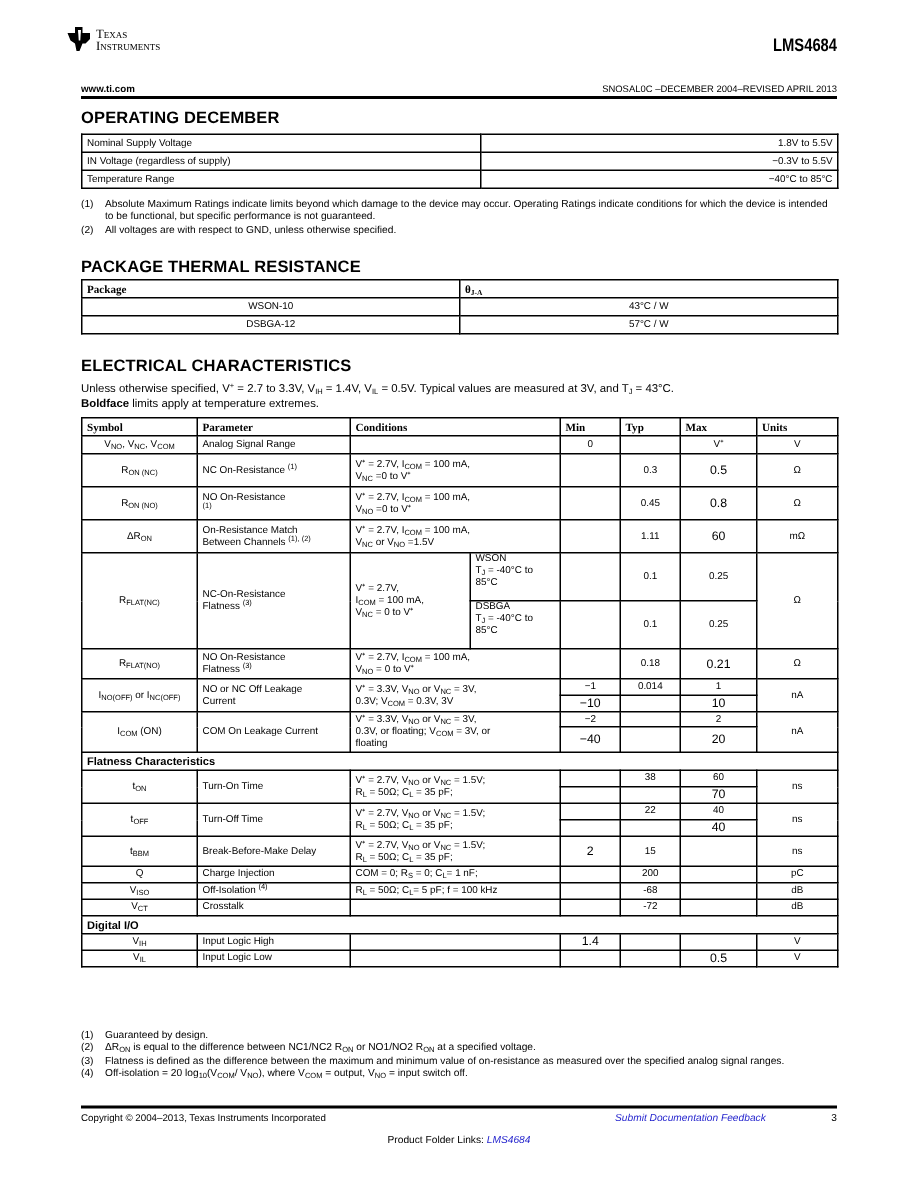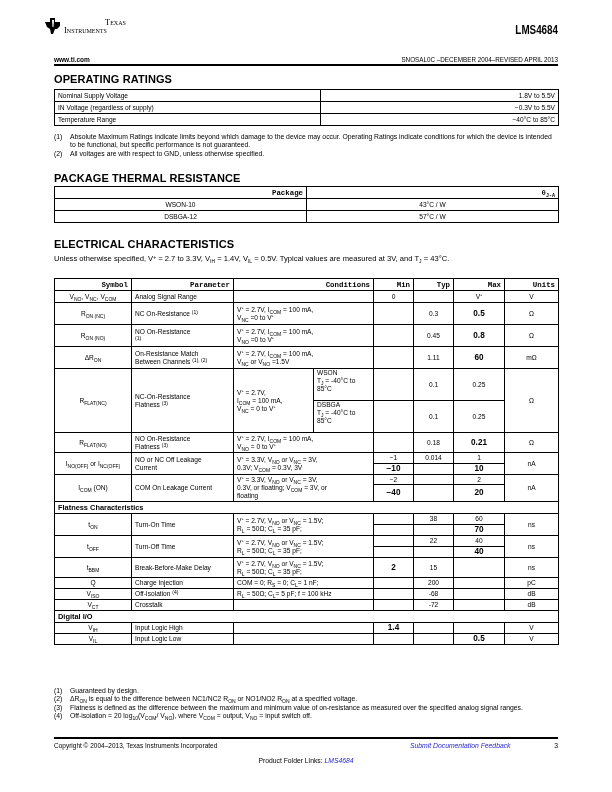--- a/index.html
+++ b/index.html
@@ -3,49 +3,49 @@
 <meta charset="utf-8">
 <style>
   html, body { margin:0; padding:0; background:#fff; }
   body { width:612px; height:792px; position:relative; overflow:hidden;
          font-family:"Liberation Sans", sans-serif; color:#000; }
   .abs { position:absolute; }
   .hdr-line { position:absolute; left:54px; width:504px; height:1.5px; background:#000; }
   .section-title { position:absolute; left:54px; font-weight:bold; font-size:11px; letter-spacing:0.1px; }
   table { border-collapse:collapse; position:absolute; left:54px; width:504px; table-layout:fixed; }
   td, th { border:0.8px solid #000; font-size:6.6px; padding:0 3px; vertical-align:middle; line-height:8px; }
-  th { font-family:Liberation Mono, monospace; font-weight:bold; font-size:7.4px; text-align:right; }
+  th { font-family:Liberation Serif, serif; font-weight:bold; font-size:7.4px; text-align:left; }
   .c { text-align:center; }
   .r { text-align:right; }
-  .b { font-weight:bold; font-size:8.2px; }
+  .b { font-weight:normal; font-size:8.2px; }
   sub { font-size:5px; vertical-align:-1.5px; line-height:0; }
   sup { font-size:5px; vertical-align:2.5px; line-height:0; }
   .notes { position:absolute; left:54px; width:504px; font-size:6.8px; line-height:8.4px; }
   .notes .n { display:flex; }
   .notes .n span.k { width:16px; flex:none; }
   .sec-row td { font-weight:bold; font-size:7.4px; height:11px; }
   a.link { color:#1f1fcc; font-style:italic; text-decoration:none; }
 </style>
 </head>
 <body>
 
 <div class="abs" style="left:44px;top:17px;width:80px;height:20px;">
   <svg width="18" height="18" viewBox="0 0 18 18" style="position:absolute;left:0;top:0;">
     <path d="M1 5 L6 5 L6 1 L11 1 L11 5 L16 5 L16 9 L13 12 L11 12 L9 17 L7 17 L6 12 L3 10 Z" fill="#000"></path>
     <path d="M8 3 L10 3 L9.5 10 L8.5 10 Z" fill="#fff"></path>
   </svg>
-  <div style="position:absolute;left:20px;top:1px;font-family:'Liberation Serif',serif;font-size:8.5px;font-variant:small-caps;line-height:8px;margin-left:41px;">Texas</div>
+  <div style="position:absolute;left:20px;top:1px;font-family:'Liberation Serif',serif;font-size:8.5px;font-variant:small-caps;line-height:8px;">Texas</div>
   <div style="position:absolute;left:20px;top:9px;font-family:'Liberation Serif',serif;font-size:8.5px;font-variant:small-caps;line-height:8px;text-align:center;">Instruments</div>
 </div>
 <div class="abs" style="right:54px;top:23px;font-weight:bold;font-size:12px;transform:scaleX(0.82);transform-origin:right;">LMS4684</div>
 <div class="abs" style="left:54px;top:56px;font-size:6.5px;font-weight:bold;">www.ti.com</div>
 <div class="abs" style="right:54px;top:56px;font-size:6.3px;">SNOSAL0C –DECEMBER 2004–REVISED APRIL 2013</div>
 <div class="hdr-line" style="top:64px;"></div>
 
-<div class="section-title" style="top:73px;">OPERATING RATINGS</div>
+<div class="section-title" style="top:73px;">OPERATING DECEMBER</div>
 <table style="top:89px;">
   <colgroup>
       <col style="width:266px">
       <col style="width:238px">
     </colgroup>
   <tbody>
       <tr style="height:12px;">
         <td>Nominal Supply Voltage</td>
         <td class="r">1.8V to 5.5V</td>
       </tr>
@@ -88,20 +88,21 @@
   <tr style="height:12px;">
         <td class="c">DSBGA-12</td>
         <td class="c">57°C / W</td>
       </tr>
 </tbody>
   </table>
 
 <div class="section-title" style="top:238px;">ELECTRICAL CHARACTERISTICS</div>
 <div class="abs" style="left:54px;top:254px;width:510px;font-size:7.6px;line-height:10px;">
   <div><span>Unless otherwise specified, V</span><sup>+</sup><span> = 2.7 to 3.3V, V</span><sub>IH</sub><span> = 1.4V, V</span><sub>IL</sub><span> = 0.5V. Typical values are measured at 3V, and T</span><sub>J</sub><span> = 43°C.</span></div>
+  <div><b>Boldface</b><span> limits apply at temperature extremes.</span></div>
 </div>
 
 <table style="top:278px;">
   <colgroup>
     <col style="width:77px">
       <col style="width:102px">
       <col style="width:80px">
       <col style="width:60px">
       <col style="width:40px">
       <col style="width:40px">

